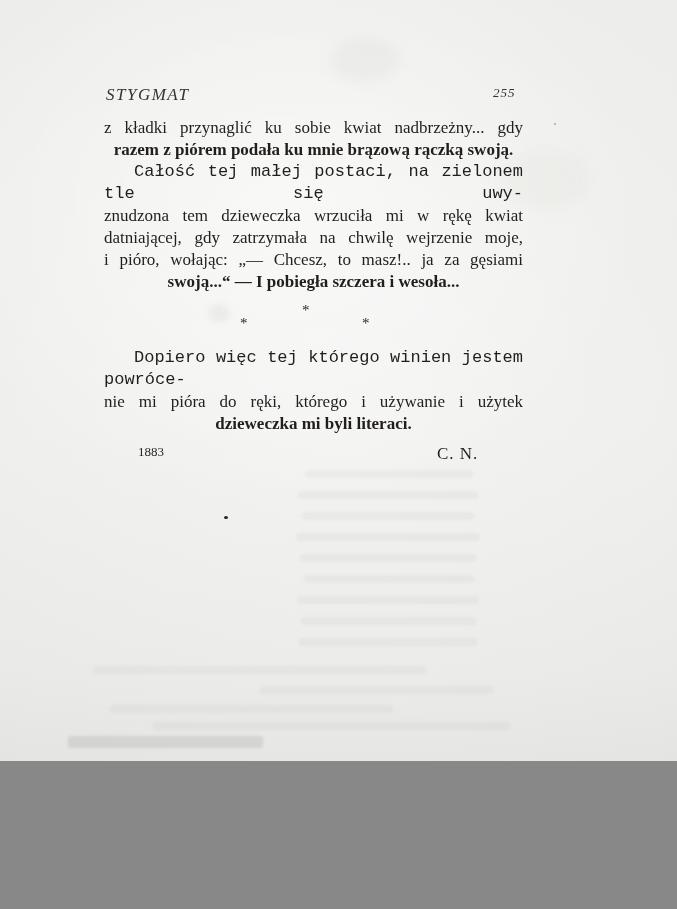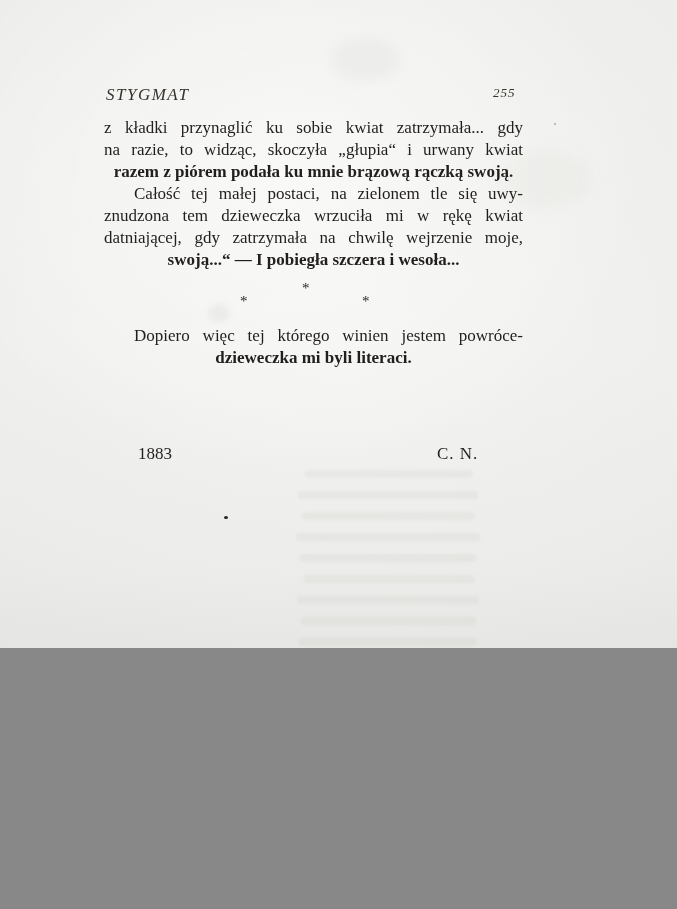--- a/index.html
+++ b/index.html
@@ -1,19 +1,19 @@
 <!DOCTYPE html>
 <html><head>
 <meta charset="utf-8">
 <style>
   html, body { margin: 0; padding: 0; background: #888; }
   .page {
     position: relative;
     width: 677px;
-    height: 648px;
+    height: 761px;
     overflow: hidden;
     font-family: "Liberation Serif", "DejaVu Serif", serif;
     color: #221f1c;
     background:
       radial-gradient(ellipse 520px 420px at 42% 28%, rgba(255,255,255,0.55), rgba(255,255,255,0) 70%),
       radial-gradient(ellipse 700px 600px at 50% 55%, rgba(255,255,255,0.20), rgba(190,190,186,0.12) 95%),
       linear-gradient(to bottom, #f2f2f0 0%, #f1f1ef 55%, #ececea 88%, #e7e7e5 100%);
   }
   
   .running-head-title {
@@ -29,29 +29,29 @@
   
   .body-text {
     position: absolute; left: 104px; top: 117px; width: 419px;
     font-size: 17px; line-height: 22px;
     color: #211e1b;
   }
   .body-text p { margin: 0; padding: 0; }
   .line { display: block; }
   .jl { text-align: justify; text-align-last: justify; }
   .el { text-align: center; font-weight: bold; }
-  .ind { text-indent: 30px; }
+  .ind { text-indent: 30px; font-family: Liberation Mono, monospace; }
   
   .divider { position: relative; display: block; height: 54px; }
   .ast { position: absolute; font-size: 15px; color: #2b2825; line-height: 1; }
   .ast-top   { left: 198px; top: 10px; }
   .ast-left  { left: 136px; top: 23px; }
   .ast-right { left: 258px; top: 23px; }
   
-  .footer-year     { position: absolute; left: 138px; top: 444px; font-size: 17px; }
+  .footer-year     { position: absolute; left: 138px; top: 444px; font-size: 13px; }
   .footer-initials { position: absolute; left: 437px; top: 444px; font-size: 17px; letter-spacing: 1px; text-align: right; }
   
   .speck { position: absolute; border-radius: 50%; }
   .speck-1 { left: 224px; top: 516px; width: 4px; height: 3px; background: #262422; }
   .speck-2 { left: 276px; top: 885px; width: 2px; height: 2px; background: #55534f; }
   .speck-3 { left: 554px; top: 123px; width: 2px; height: 2px; background: rgba(60,58,54,0.4); }
   .smudge {
     position: absolute; border-radius: 50%;
     background: rgba(100,96,90,0.07); filter: blur(3px);
   }
@@ -69,40 +69,41 @@
 <body>
 
 <div class="page">
 
   <span class="running-head-title">STYGMAT</span>
   <span class="page-number">255</span>
 
   <div class="body-text">
 
     <p>
-      <span class="line jl">z kładki przynaglić ku sobie kwiat zatrzymała... gdy</span>
-      <span class="line jl">na razie, to widząc, skoczyła „głupia“ i urwany kwiat</span>
+      <span class="line jl">z kładki przynaglić ku sobie kwiat nadbrzeżny... gdy</span>
       <span class="line el">razem z piórem podała ku mnie brązową rączką swoją.</span>
     </p>
 
     <p>
       <span class="line jl ind">Całość tej małej postaci, na zielonem tle się uwy-</span>
       <span class="line jl">znudzona tem dzieweczka wrzuciła mi w rękę kwiat</span>
       <span class="line jl">datniającej, gdy zatrzymała na chwilę wejrzenie moje,</span>
+      <span class="line jl">i pióro, wołając: „— Chcesz, to masz!.. ja za gęsiami</span>
       <span class="line el">swoją...“ — I pobiegła szczera i wesoła...</span>
     </p>
 
     <div class="divider">
       <span class="ast ast-top">*</span>
       <span class="ast ast-left">*</span>
       <span class="ast ast-right">*</span>
     </div>
 
     <p>
       <span class="line jl ind">Dopiero więc tej którego winien jestem powróce-</span>
+      <span class="line jl">nie mi pióra do ręki, którego i używanie i użytek</span>
       <span class="line el">dzieweczka mi byli literaci.</span>
     </p>
   </div>
 
   <span class="footer-year">1883</span>
   <span class="footer-initials">C. N.</span>
 
   <span class="speck speck-1"></span>
   <span class="speck speck-2"></span>
   <span class="speck speck-3"></span>

